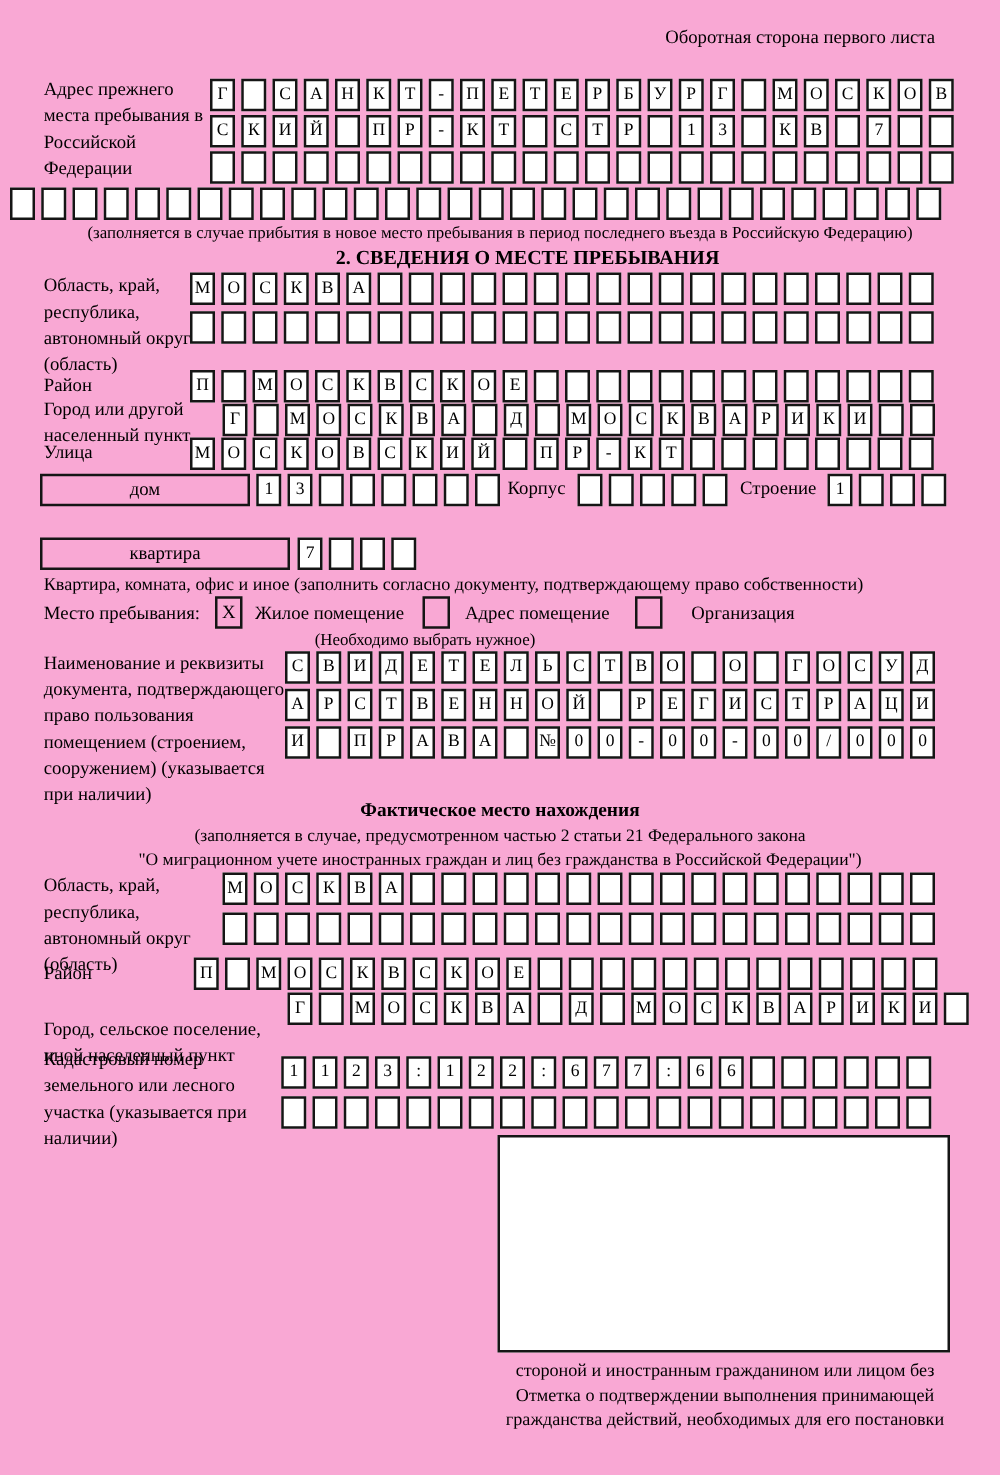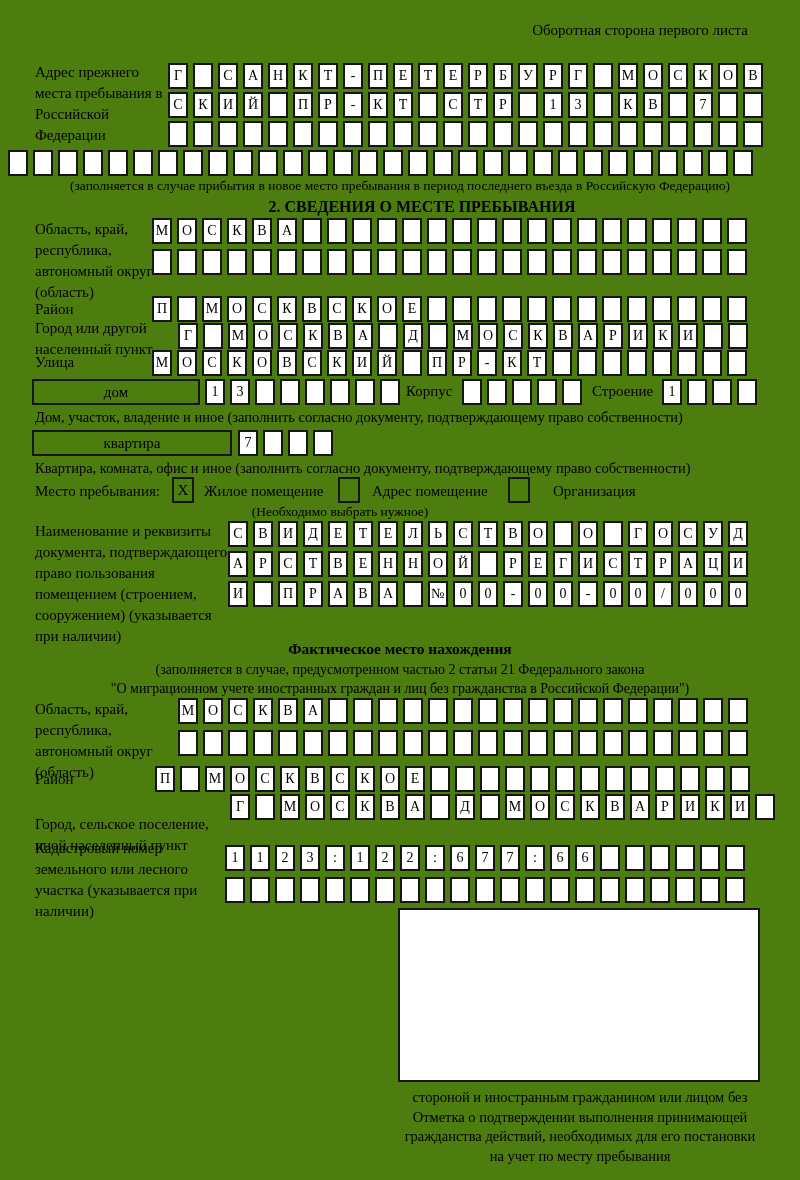--- a/index.html
+++ b/index.html
@@ -1,17 +1,17 @@
 <!DOCTYPE html>
 <html><head>
 <meta charset="utf-8">
 <style>
   html,body { margin:0; padding:0; background:#fff; }
   .page {
-    position:relative; width:800px; height:1180px; background:#4d7c0f;
+    position:relative; width:800px; height:1180px; background:#f9a8d4;
     font-family:"Liberation Serif", serif; color:#000;
     overflow:hidden;
   }
   .abs { position:absolute; }
   .label { font-size:15px; line-height:21px; }
   .note { font-size:13.5px; }
   .title { font-weight:bold; font-size:16px; }
   .center { left:0; right:0; text-align:center; }
   .boxes { display:flex; gap:5px; }
   .cell {
@@ -311,21 +311,20 @@
       <span class="cell"></span>
       <span class="cell"></span>
     </div>
   <div class="abs label" style="left:592px; top:381px;">Строение</div>
   <div class="abs boxes" style="left:662px; top:379px;">
       <span class="cell">1</span>
       <span class="cell"></span>
       <span class="cell"></span>
       <span class="cell"></span>
     </div>
-  <div class="abs note" style="left:35px; top:409px; font-size:14.5px;">Дом, участок, владение и иное (заполнить согласно документу, подтверждающему право собственности)</div>
 
   <div class="abs widebox" style="left:32px; top:430px; width:200px;">квартира</div>
   <div class="abs boxes" style="left:238px; top:430px;">
       <span class="cell">7</span>
       <span class="cell"></span>
       <span class="cell"></span>
       <span class="cell"></span>
     </div>
   <div class="abs note" style="left:35px; top:460px; font-size:14.5px;">Квартира, комната, офис и иное (заполнить согласно документу, подтверждающему право собственности)</div>
 
@@ -565,16 +564,15 @@
       <span class="cell"></span>
       <span class="cell"></span>
       <span class="cell"></span>
     </div>
 
   <div class="abs stampbox" style="left:398px; top:908px; width:362px; height:174px;"></div>
   <div class="abs stampnote" style="left:380px; top:1088px; width:400px;">
     <div>стороной и иностранным гражданином или лицом без</div>
     <div>Отметка о подтверждении выполнения принимающей</div>
     <div>гражданства действий, необходимых для его постановки</div>
-    <div>на учет по месту пребывания</div>
   </div>
 
 </div>
 
 </body></html>

